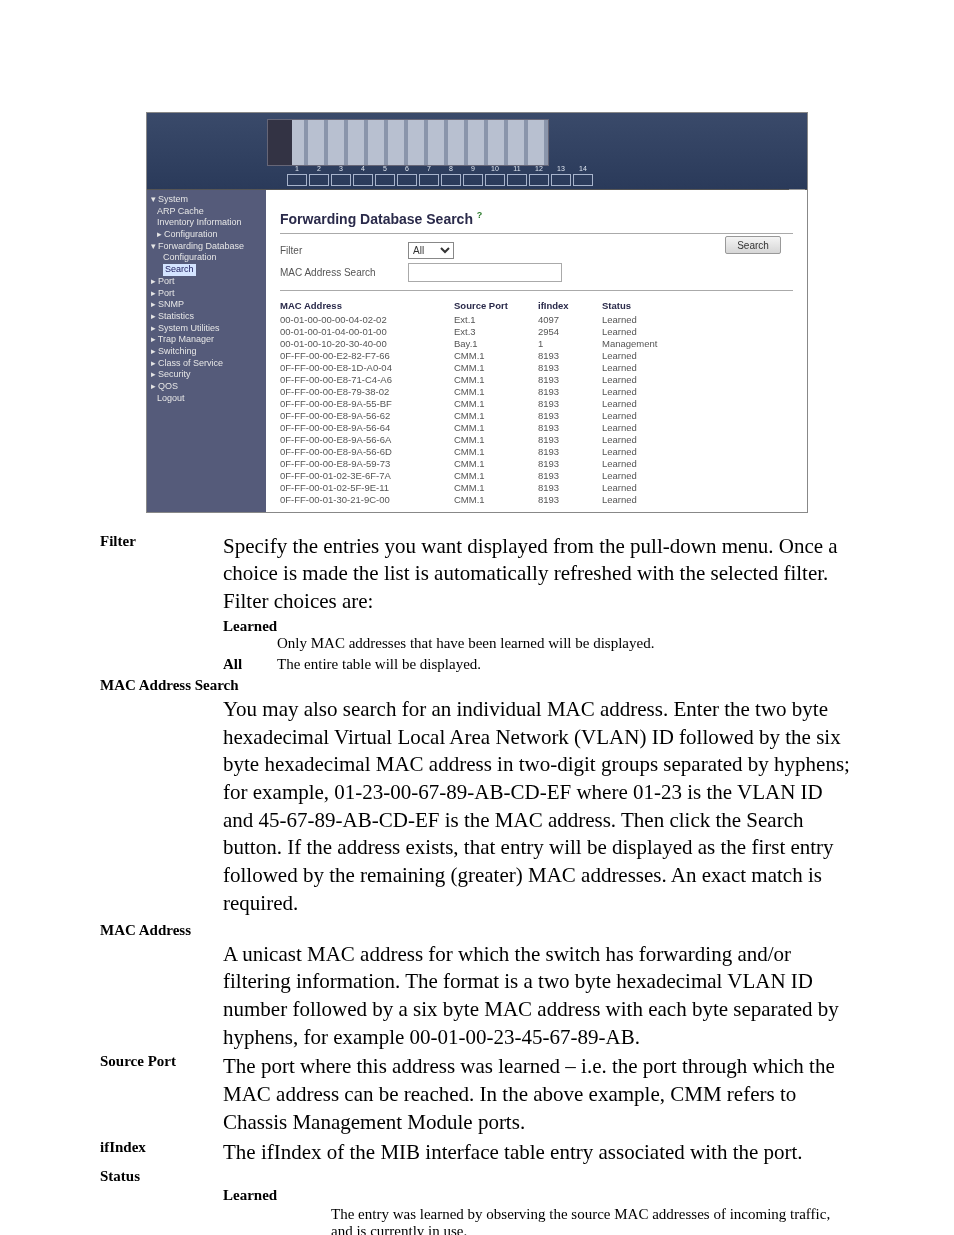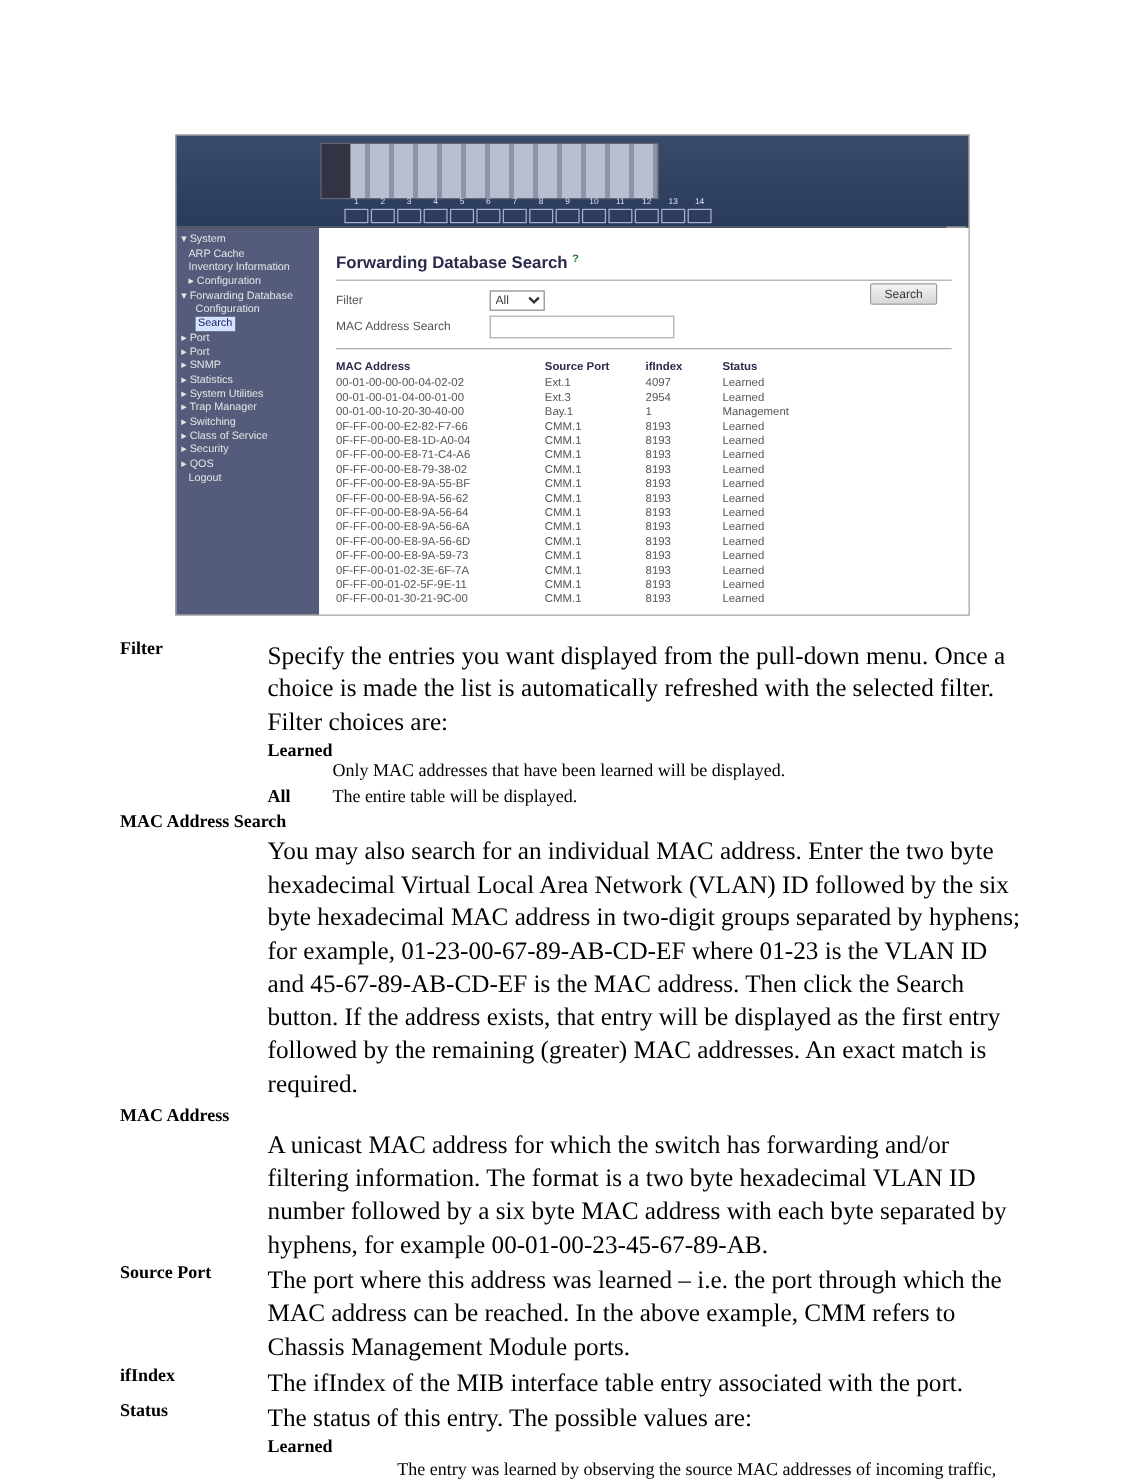--- a/index.html
+++ b/index.html
@@ -439,21 +439,20 @@
       <div class="def-body">The port where this address was learned – i.e. the port through which the MAC address can be reached. In the above example, CMM refers to Chassis Management Module ports.</div>
     </div>
 
     <div class="def-row" style="margin-top:2px">
       <div class="def-term">ifIndex</div>
       <div class="def-body">The ifIndex of the MIB interface table entry associated with the port.</div>
     </div>
 
     <div class="def-row" style="margin-top:2px">
       <div class="def-term">Status</div>
-      <div class="def-body">The status of this entry. The possible values are:</div>
     </div>
 
     <div class="sub-def">
       <div class="sub-term">Learned</div>
     </div>
     <div class="nested-def">
       <div class="nested-body-indent" style="margin-left:0">
         <div style="margin-left:54px">The entry was learned by observing the source MAC addresses of incoming traffic, and is currently in use.</div>
       </div>
     </div>

